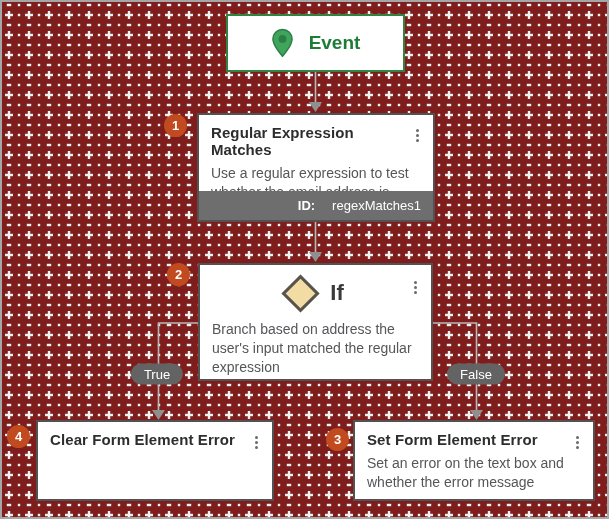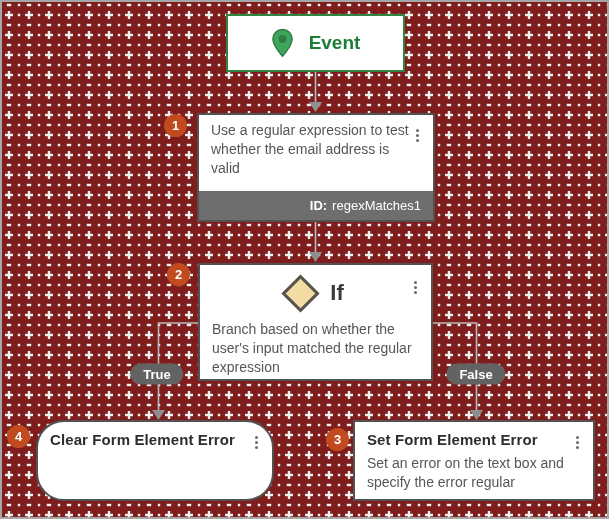--- a/index.html
+++ b/index.html
@@ -5,25 +5,25 @@
   html,body{margin:0;padding:0;background:#fff;font-family:"Liberation Sans",sans-serif;}
   .canvas{position:relative;width:609px;height:519px;box-sizing:border-box;
           border:2px solid #a6a6a6;background:#7f1d1d;overflow:hidden;}
   svg.layer{position:absolute;left:0;top:0;pointer-events:none;}
   .node{position:absolute;box-sizing:border-box;background:#fff;border:2px solid #525252;z-index:2;}
   .node-title{font-size:15px;font-weight:700;color:#2d2d2d;padding:9px 30px 0 12px;letter-spacing:.1px;}
   .node-desc{font-size:14px;color:#56565a;line-height:19px;padding:6px 12px 15px 12px;white-space:pre-line;}
   .id-bar{position:absolute;left:0;right:0;bottom:0;height:29px;background:#6e6e6e;color:#fff;
           display:flex;align-items:center;padding:0 12px;font-size:13px;box-sizing:border-box;justify-content:flex-end;}
   .id-bar b{font-weight:700;}
-  .id-bar .id-value{margin-left:5px;font-weight:400;}
+  .id-bar .id-value{margin-left:17px;font-weight:400;}
   .badge{position:absolute;width:23px;height:23px;border-radius:50%;background:#c14a1e;color:#fff;
          font-size:13px;font-weight:700;display:flex;align-items:center;justify-content:center;z-index:3;}
   .pill{position:absolute;transform:translate(-50%,-50%);background:#636363;color:#fff;font-size:13px;
-        font-weight:700;border-radius:13px;padding:4px 13px;z-index:3;line-height:1;}
+        font-weight:400;border-radius:13px;padding:4px 13px;z-index:3;line-height:1;}
   .menu-btn{position:absolute;top:8px;right:6px;width:20px;height:24px;background:none;border:none;
             cursor:pointer;display:flex;flex-direction:column;align-items:center;justify-content:center;gap:2px;padding:0;}
   .menu-btn .dot{width:3px;height:3px;border-radius:50%;background:#6a6a6a;}
   .event-node{border-color:#2f8540;display:flex;align-items:center;justify-content:center;gap:15px;}
   .event-label{font-size:19px;font-weight:700;color:#1e7c37;}
   .if-header{display:flex;align-items:center;justify-content:center;gap:16px;margin-top:12px;height:32px;}
   .diamond{width:21px;height:21px;background:#f3dca4;border:3px solid #57534e;transform:rotate(45deg);}
   .if-label{font-size:22px;font-weight:700;color:#3a3a3a;}
 </style>
 </head>
@@ -68,20 +68,21 @@
 
   <div class="node event-node" style="left:224px;top:12px;width:179px;height:58px;">
     <svg width="23" height="30" viewBox="0 0 24 32">
       <path d="M12 1.5 C6.2 1.5 1.8 6.1 1.8 11.6 C1.8 19 12 30 12 30 C12 30 22.2 19 22.2 11.6 C22.2 6.1 17.8 1.5 12 1.5 Z" fill="#3fa55d" stroke="#2c7e45" stroke-width="1.6"></path>
       <circle cx="12" cy="11.6" r="4.2" fill="#2c7e45"></circle>
     </svg>
     <span class="event-label">Event</span>
   </div>
 
   <div class="node" style="left:195px;top:111px;width:238px;height:109px;">
+    <div class="node-title">Regular Expression Matches</div>
     <button class="menu-btn">
       <span class="dot"></span>
       <span class="dot"></span>
       <span class="dot"></span>
     </button>
     <div class="node-desc">Use a regular expression to test
 whether the email address is valid</div>
     <div class="id-bar">
       <b>ID:</b>
       <span class="id-value">regexMatches1</span>
@@ -92,44 +93,44 @@
   <div class="node" style="left:196px;top:261px;width:235px;height:118px;">
     <div class="if-header">
       <span class="diamond"></span>
       <span class="if-label">If</span>
     </div>
     <button class="menu-btn" style="top:10px;">
       <span class="dot"></span>
       <span class="dot"></span>
       <span class="dot"></span>
     </button>
-    <div class="node-desc" style="padding-top:11px;">Branch based on whether the
+    <div class="node-desc" style="padding-top:11px;">Branch based on address the
 user's input matched the regular
 expression</div>
   </div>
   <div class="badge" style="left:165px;top:261px;">2</div>
 
   <div class="pill" style="left:155px;top:372px;">True</div>
   <div class="pill" style="left:474px;top:372px;">False</div>
 
-  <div class="node" style="left:34px;top:418px;width:238px;height:81px;border-radius:28px;">
+  <div class="node" style="left:34px;top:418px;width:238px;height:81px;">
     <div class="node-title">Clear Form Element Error</div>
     <button class="menu-btn">
       <span class="dot"></span>
       <span class="dot"></span>
       <span class="dot"></span>
     </button>
   </div>
   <div class="badge" style="left:5px;top:423px;">4</div>
 
   <div class="node" style="left:351px;top:418px;width:242px;height:81px;">
     <div class="node-title">Set Form Element Error</div>
     <button class="menu-btn">
       <span class="dot"></span>
       <span class="dot"></span>
       <span class="dot"></span>
     </button>
     <div class="node-desc">Set an error on the text box and
-specify the error regular</div>
+whether the error message</div>
   </div>
   <div class="badge" style="left:324px;top:426px;">3</div>
 
 </div>
 
 </body></html>

